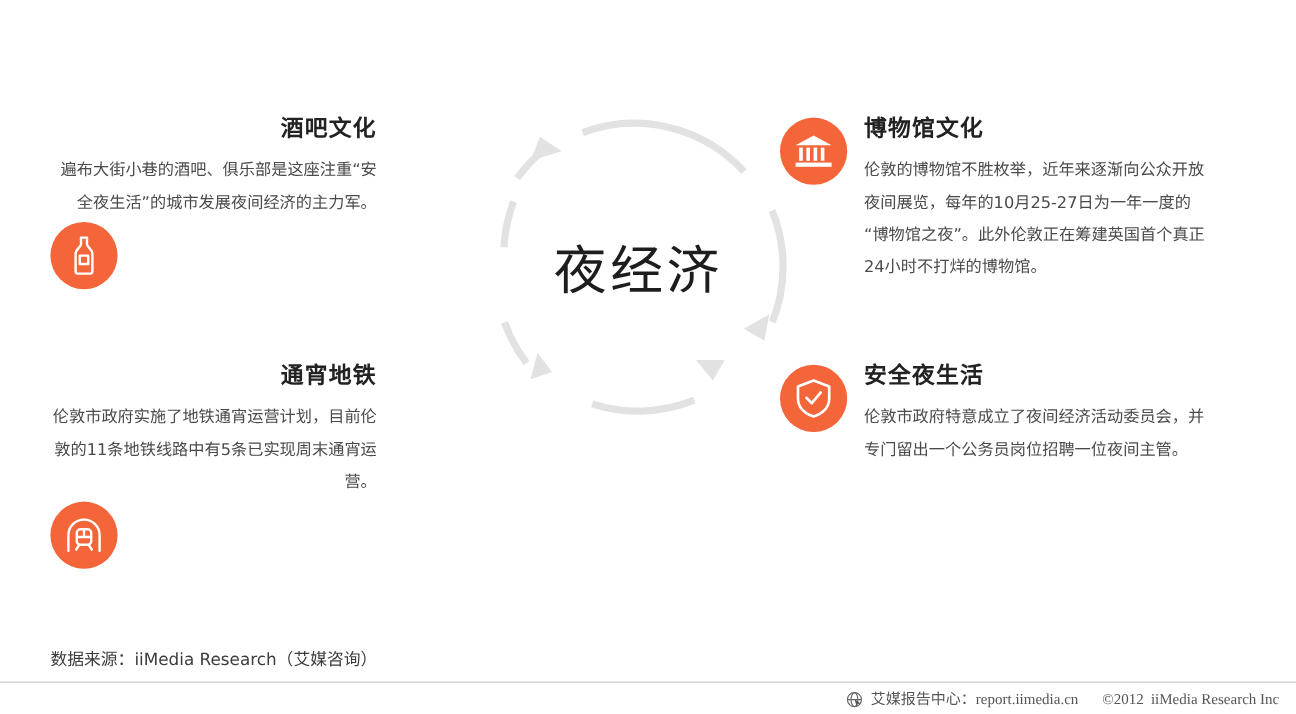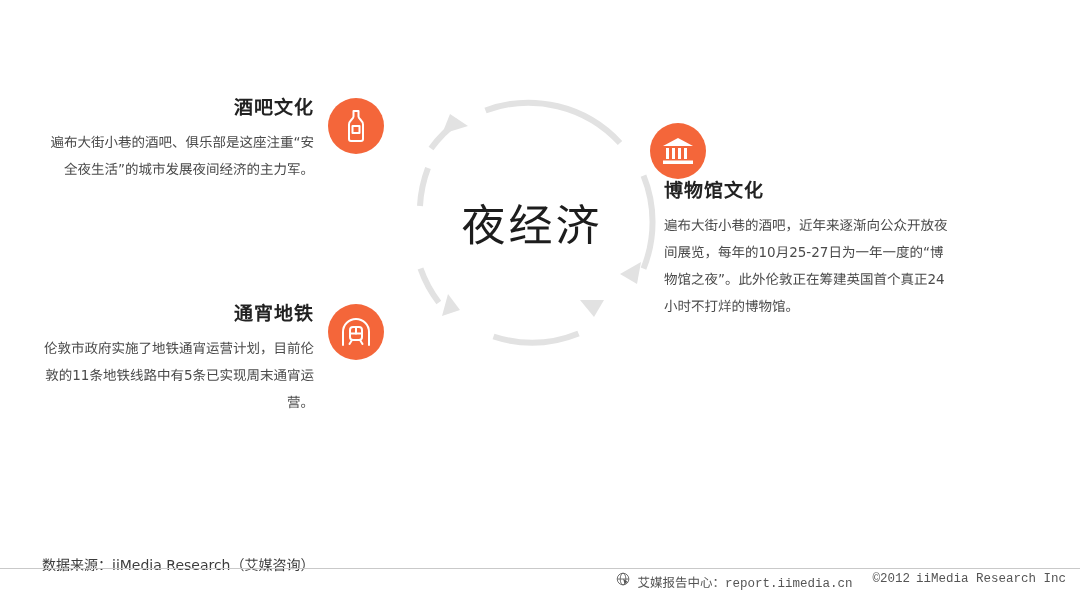--- a/index.html
+++ b/index.html
@@ -52,27 +52,26 @@
     font-family: "DejaVu Sans", "Liberation Sans", sans-serif;
   }
 
   
   .block {
     position: absolute;
     display: flex;
     align-items: flex-start;
   }
   .block.left {
+    flex-direction: column;
+    width: 345px;
+  }
+  .block.right {
     flex-direction: row;
-    width: 345px;
-  }
-  .block.right {
-    flex-direction: column;
     width: 360px;
-    margin-top: 25px;
   }
   .block.left .txt {
     text-align: right;
     width: 272px;
     padding-right: 14px;
   }
   .block.right .txt {
     text-align: left;
     width: 292px;
     padding-left: 14px;
@@ -116,40 +115,39 @@
 
   
   .source-line {
     position: absolute;
     left: 42px;
     top: 538px;
     font-size: 14px;
     color: #3c3c3c;
     font-family: "DejaVu Sans", "Liberation Sans", sans-serif;
     white-space: nowrap;
-    margin-top: 16px;
   }
   .divider {
     position: absolute;
     left: 0;
     top: 568px;
     width: 1080px;
     height: 1px;
     background: #c9c9c9;
   }
   .footer-bar {
     position: absolute;
     right: 14px;
     top: 572px;
     display: flex;
-    align-items: flex-start;
+    align-items: flex-end;
     gap: 6px;
     font-size: 12.5px;
     color: #555555;
-    font-family: Liberation Mono, monospace;
+    font-family: Liberation Serif, serif;
     white-space: nowrap;
   }
   .footer-bar .globe { flex: 0 0 auto; display: block; }
   .footer-sep { display: inline-block; width: 8px; }
 </style>
 </head>
 <body>
 
 <div class="slide">
 
@@ -216,24 +214,38 @@
           <rect x="4" y="11" width="3" height="11"></rect>
           <rect x="10" y="11" width="3" height="11"></rect>
           <rect x="16" y="11" width="3" height="11"></rect>
           <rect x="22" y="11" width="3" height="11"></rect>
           <rect x="1" y="23.5" width="30" height="3.5"></rect>
         </g>
       </svg>
     </div>
     <div class="txt">
       <p class="heading">博物馆文化</p>
-      <p class="body-text">遍布大街小巷的酒吧，近年来逐渐向公众开放夜间展览，每年的10月25-27日为一年一度的“博物馆之夜”。此外伦敦正在筹建英国首个真正24小时不打烊的博物馆。</p>
-    </div>
-  </div>
-
+      <p class="body-text">伦敦的博物馆不胜枚举，近年来逐渐向公众开放夜间展览，每年的10月25-27日为一年一度的“博物馆之夜”。此外伦敦正在筹建英国首个真正24小时不打烊的博物馆。</p>
+    </div>
+  </div>
+
+  <div class="block right b-br">
+    <div class="badge">
+      <svg width="30" height="34" viewBox="0 0 30 34">
+        <g fill="none" stroke="#ffffff" stroke-width="2.2" stroke-linejoin="round" stroke-linecap="round">
+          <path d="M15 2 L28 7 v10 c0 8 -6 13 -13 15 C8 30 2 25 2 17 V7 Z"></path>
+          <polyline points="9,16.5 13.5,21 21,12"></polyline>
+        </g>
+      </svg>
+    </div>
+    <div class="txt">
+      <p class="heading">安全夜生活</p>
+      <p class="body-text">伦敦市政府特意成立了夜间经济活动委员会，并专门留出一个公务员岗位招聘一位夜间主管。</p>
+    </div>
+  </div>
 
   <div class="source-line">数据来源：iiMedia Research（艾媒咨询）</div>
   <div class="divider"></div>
   <div class="footer-bar">
     <svg class="globe" width="15" height="15" viewBox="0 0 16 16">
       <g fill="none" stroke="#666666" stroke-width="1">
         <circle cx="7.5" cy="7.5" r="6.2"></circle>
         <ellipse cx="7.5" cy="7.5" rx="3" ry="6.2"></ellipse>
         <line x1="1.3" y1="7.5" x2="13.7" y2="7.5"></line>
       </g>

